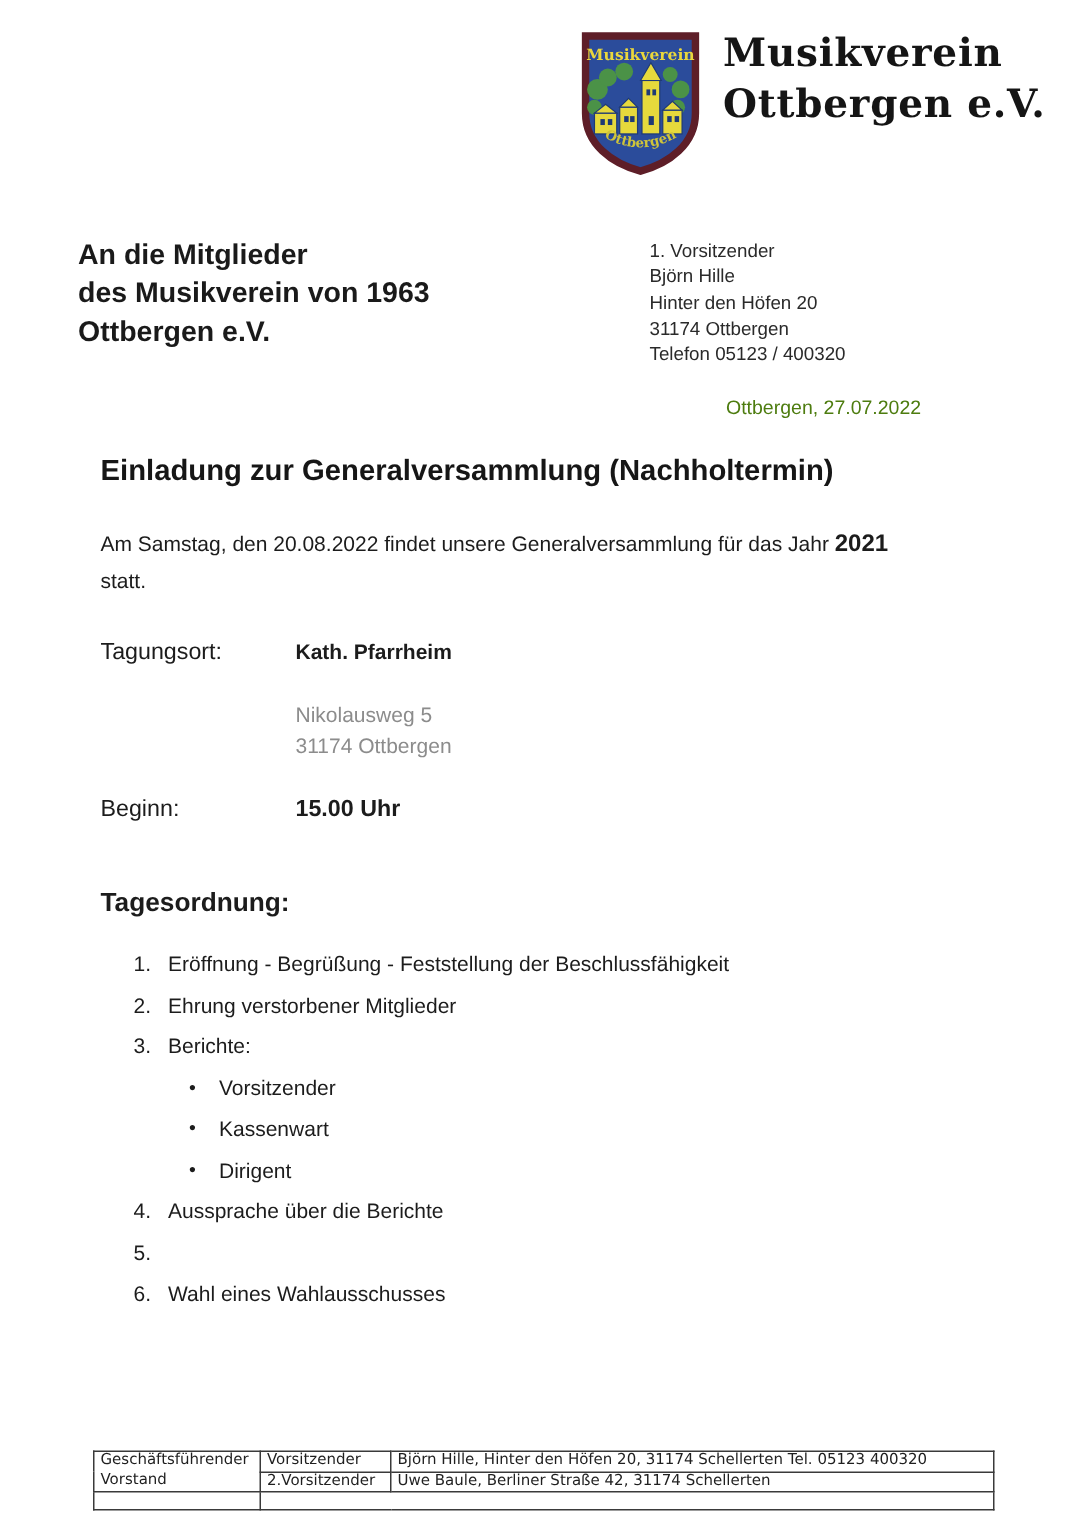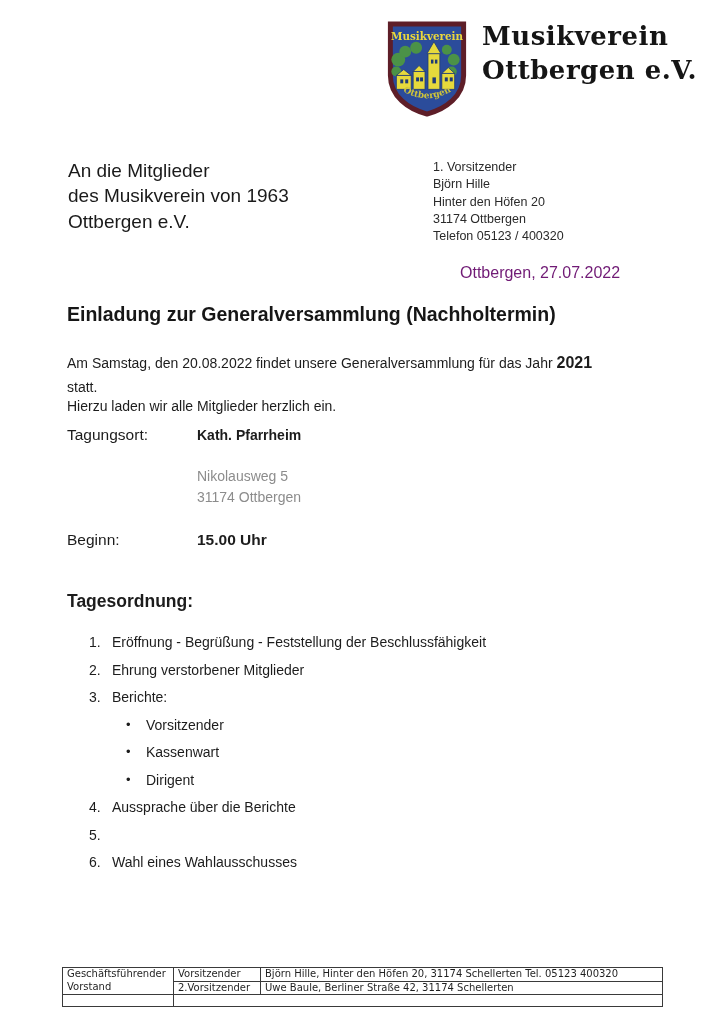--- a/index.html
+++ b/index.html
@@ -25,30 +25,30 @@
     line-height:1.3;
     color:#151515;
     letter-spacing:0.5px;
   }
   .org-title .t1 { display:block; text-align:left; }
   .org-title .t2 { display:block; text-align:right; }
   .org-title .t3 { display:block; text-align:left; white-space:nowrap; }
 
   
   .recipient {
-    position:absolute; left:68px; top:152px;
-    font-weight:normal; font-size:19px; line-height:1.34; color:#1a1a1a;
+    position:absolute; left:52px; top:152px;
+    font-weight:bold; font-size:19px; line-height:1.34; color:#1a1a1a;
   }
   .sender {
     position:absolute; left:433px; top:153px;
     font-size:12.5px; line-height:1.38; color:#2a2a2a;
   }
   .dateline {
-    position:absolute; left:460px; top:258px;
-    font-size:16px; color:#701a75;
+    position:absolute; left:484px; top:258px;
+    font-size:13px; color:#4d7c0f;
   }
 
   
   .subject {
     position:absolute; left:67px; top:297px;
     font-weight:bold; font-size:19.5px; color:#161616;
   }
   .intro-p1 { position:absolute; left:67px; top:344px; width:600px; font-size:14px; line-height:1.6; }
   .intro-p1 .year { font-weight:bold; font-size:16px; }
   .intro-p1 .tail { display:block; }
@@ -167,21 +167,20 @@
   </div>
 
   <div class="dateline">Ottbergen, 27.07.2022</div>
 
   <div class="subject">Einladung zur Generalversammlung (Nachholtermin)</div>
 
   <div class="intro-p1">
     <span>Am Samstag, den 20.08.2022 findet unsere Generalversammlung für das Jahr </span><span class="year">2021</span>
     <span class="tail">statt.</span>
   </div>
-  <div class="intro-p2">Hierzu laden wir alle Mitglieder herzlich ein.</div>
 
   <div class="def-row venue-row">
     <span class="label">Tagungsort:</span>
     <span class="value">Kath. Pfarrheim</span>
   </div>
   <div class="venue-address">
     <div>Nikolausweg 5</div>
     <div>31174 Ottbergen</div>
   </div>
 

